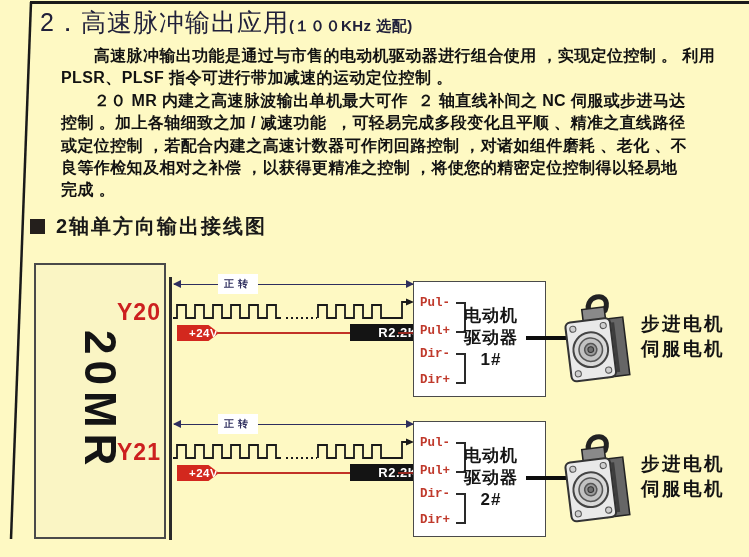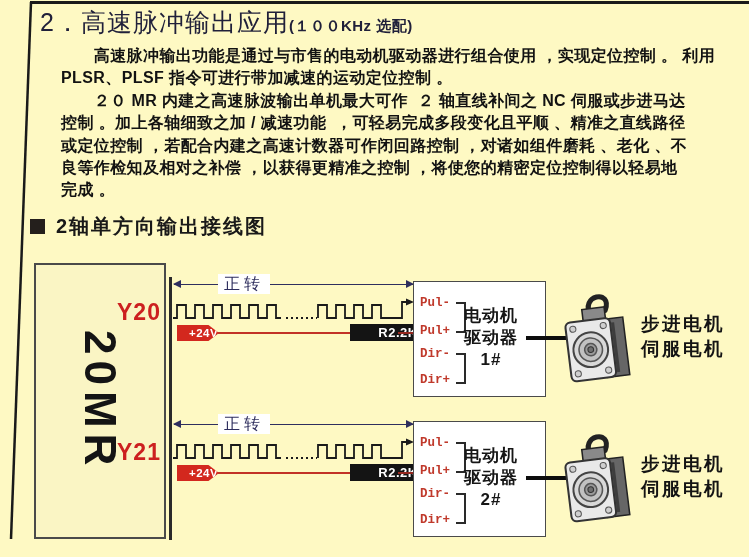--- a/index.html
+++ b/index.html
@@ -37,21 +37,21 @@
 
   .ylabel{position:absolute;left:117px;top:14px;font-size:23px;font-weight:bold;color:#cc2020;letter-spacing:1px;}
 
   
   .fwd{position:absolute;left:174px;top:-1px;width:239px;height:0;border-top:1.6px solid #2e2e5e;}
   .fwd::before,.fwd::after{content:"";position:absolute;top:-5.3px;width:0;height:0;
        border-top:4.5px solid transparent;border-bottom:4.5px solid transparent;}
   .fwd::before{left:-1px;border-right:8px solid #2e2e5e;}
   .fwd::after{right:-1px;border-left:8px solid #2e2e5e;}
   .fwd-label{position:absolute;left:44px;top:-11px;background:#ffffff;padding:0 6px;
-       font-size:16px;font-weight:normal;color:#2e2e5e;letter-spacing:4px;line-height:20px;}
+       font-size:10px;font-weight:bold;color:#2e2e5e;letter-spacing:4px;line-height:20px;}
 
   .wave{position:absolute;left:172px;top:13px;}
 
   .flag{position:absolute;left:177px;top:40px;width:42px;height:16px;background:#d3281e;
         clip-path:polygon(0 0,75% 0,100% 50%,75% 100%,0 100%);
         color:#ffffff;font-size:11.5px;font-weight:bold;line-height:16px;padding-left:12px;
         letter-spacing:0.5px;box-sizing:border-box;}
   .redline{position:absolute;left:218px;top:47px;width:133px;height:2px;background:#c23326;}
   .r22k{position:absolute;left:350px;top:39px;width:48px;height:17px;background:#141414;color:#ffffff;
         font-size:13px;font-weight:bold;text-align:center;line-height:17px;letter-spacing:0.5px;padding-left:24px;}

